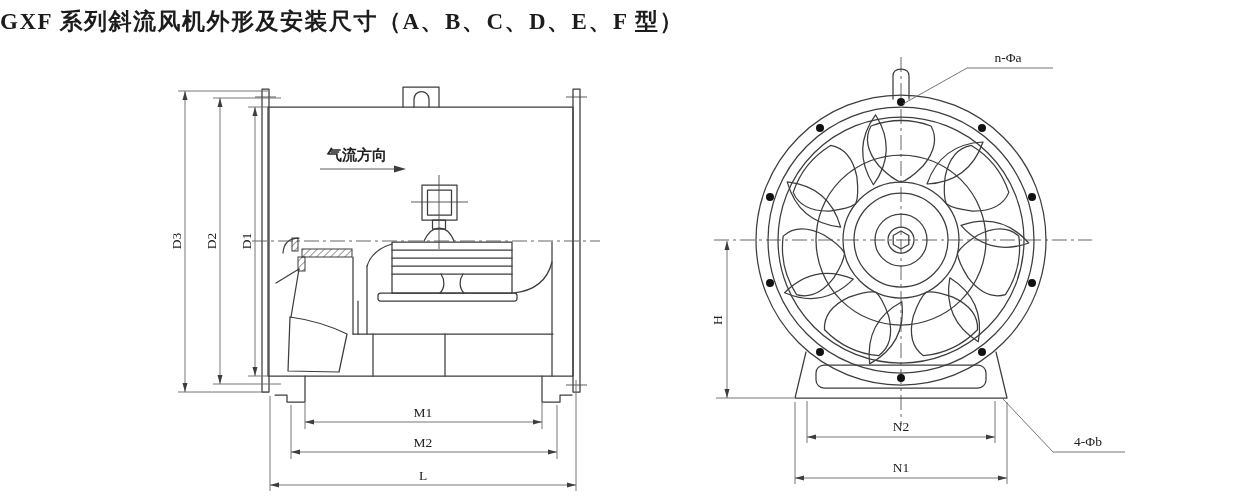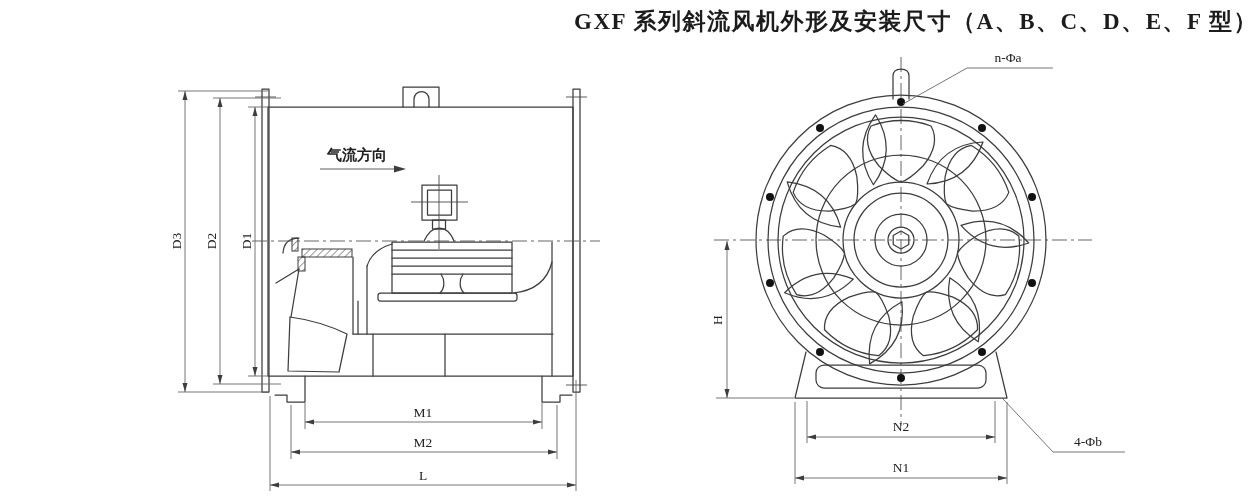--- a/index.html
+++ b/index.html
@@ -1,21 +1,21 @@
 <!DOCTYPE html>
 <html><head>
 <meta charset="utf-8">
 <style>
   html,body{margin:0;padding:0;background:#f4f4f4;}
   .canvas{
     position:relative;width:1258px;height:500px;background:#ffffff;
     font-family:"Liberation Serif","DejaVu Serif",serif;overflow:hidden;
   }
   .title{
-    position:absolute;top:6px;left:0;width:100%;text-align:right;
+    position:absolute;top:6px;left:0;width:100%;text-align:left;
     font-size:23px;font-weight:600;letter-spacing:1.5px;color:#1c1c1c;
   }
   svg text{
     font-family:"Liberation Serif","DejaVu Serif",serif;
     fill:#222222;font-size:13.5px;
   }
   svg text.cn{font-size:15px;font-weight:600;}
   .obj{stroke:#3d3d3d;stroke-width:1.25;fill:none;stroke-linecap:round;stroke-linejoin:round;}
   .obj-thin{stroke:#4a4a4a;stroke-width:0.9;fill:none;}
   .dim{stroke:#666666;stroke-width:0.9;fill:none;}

